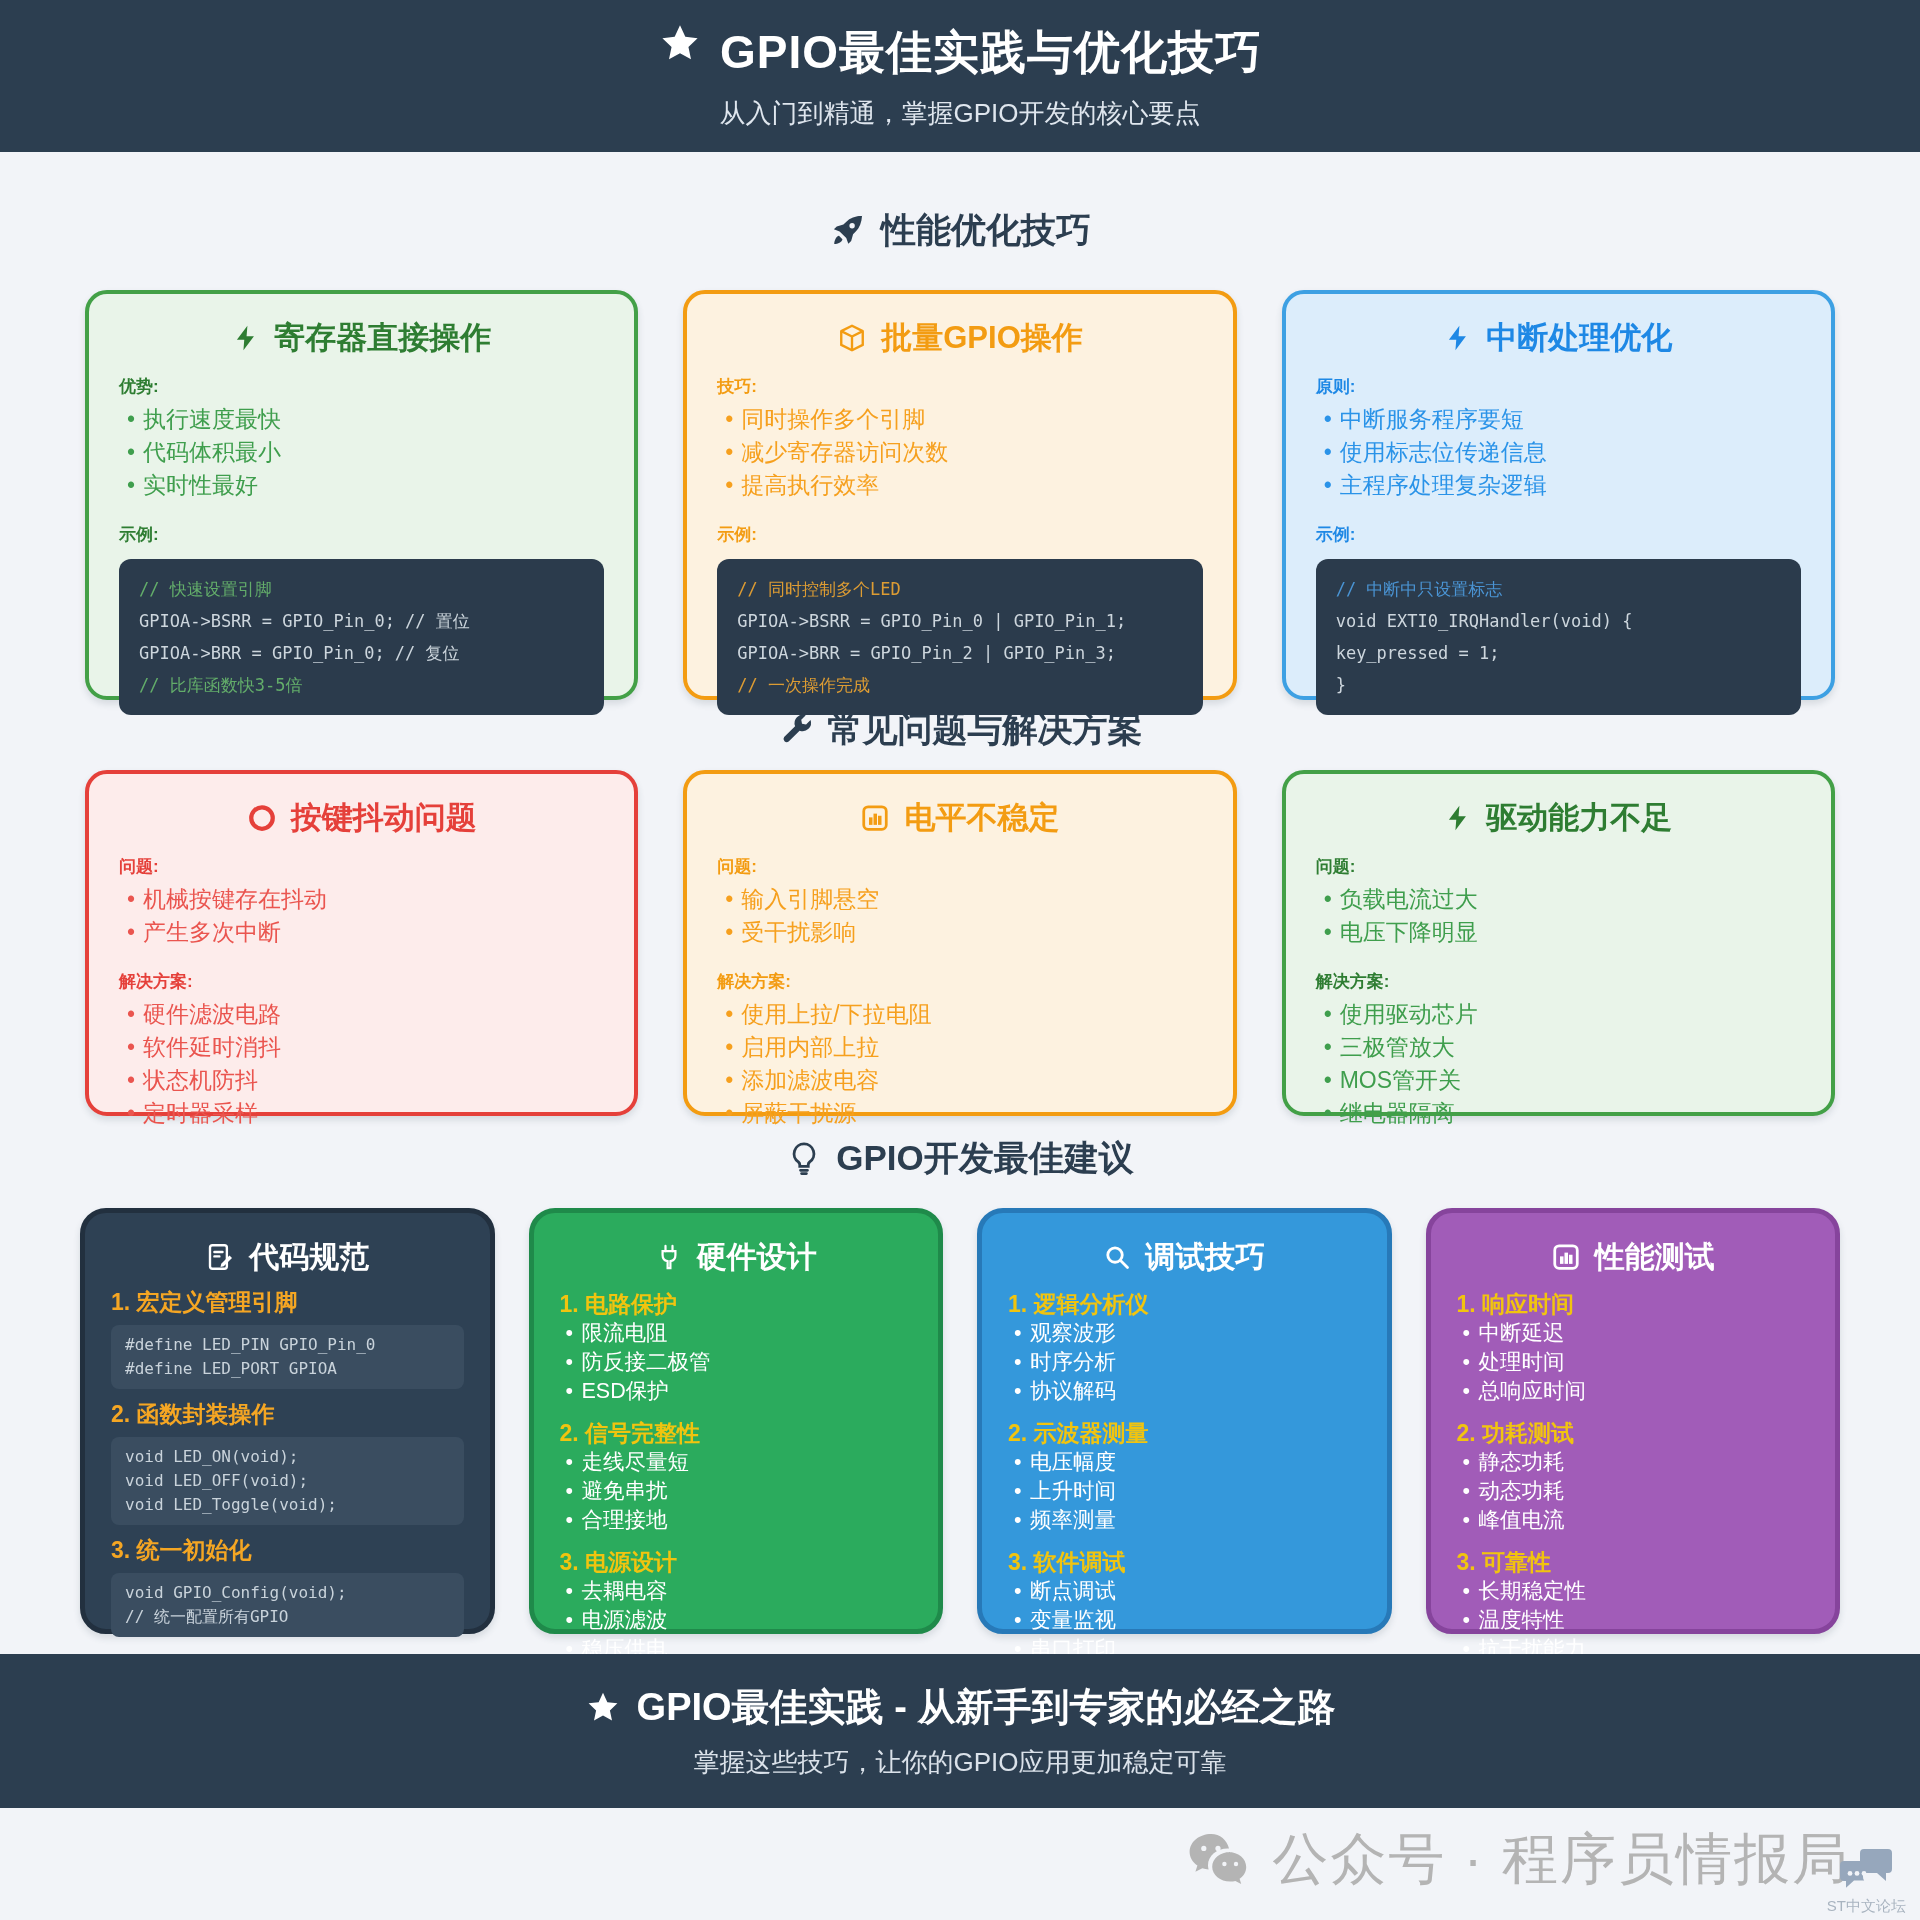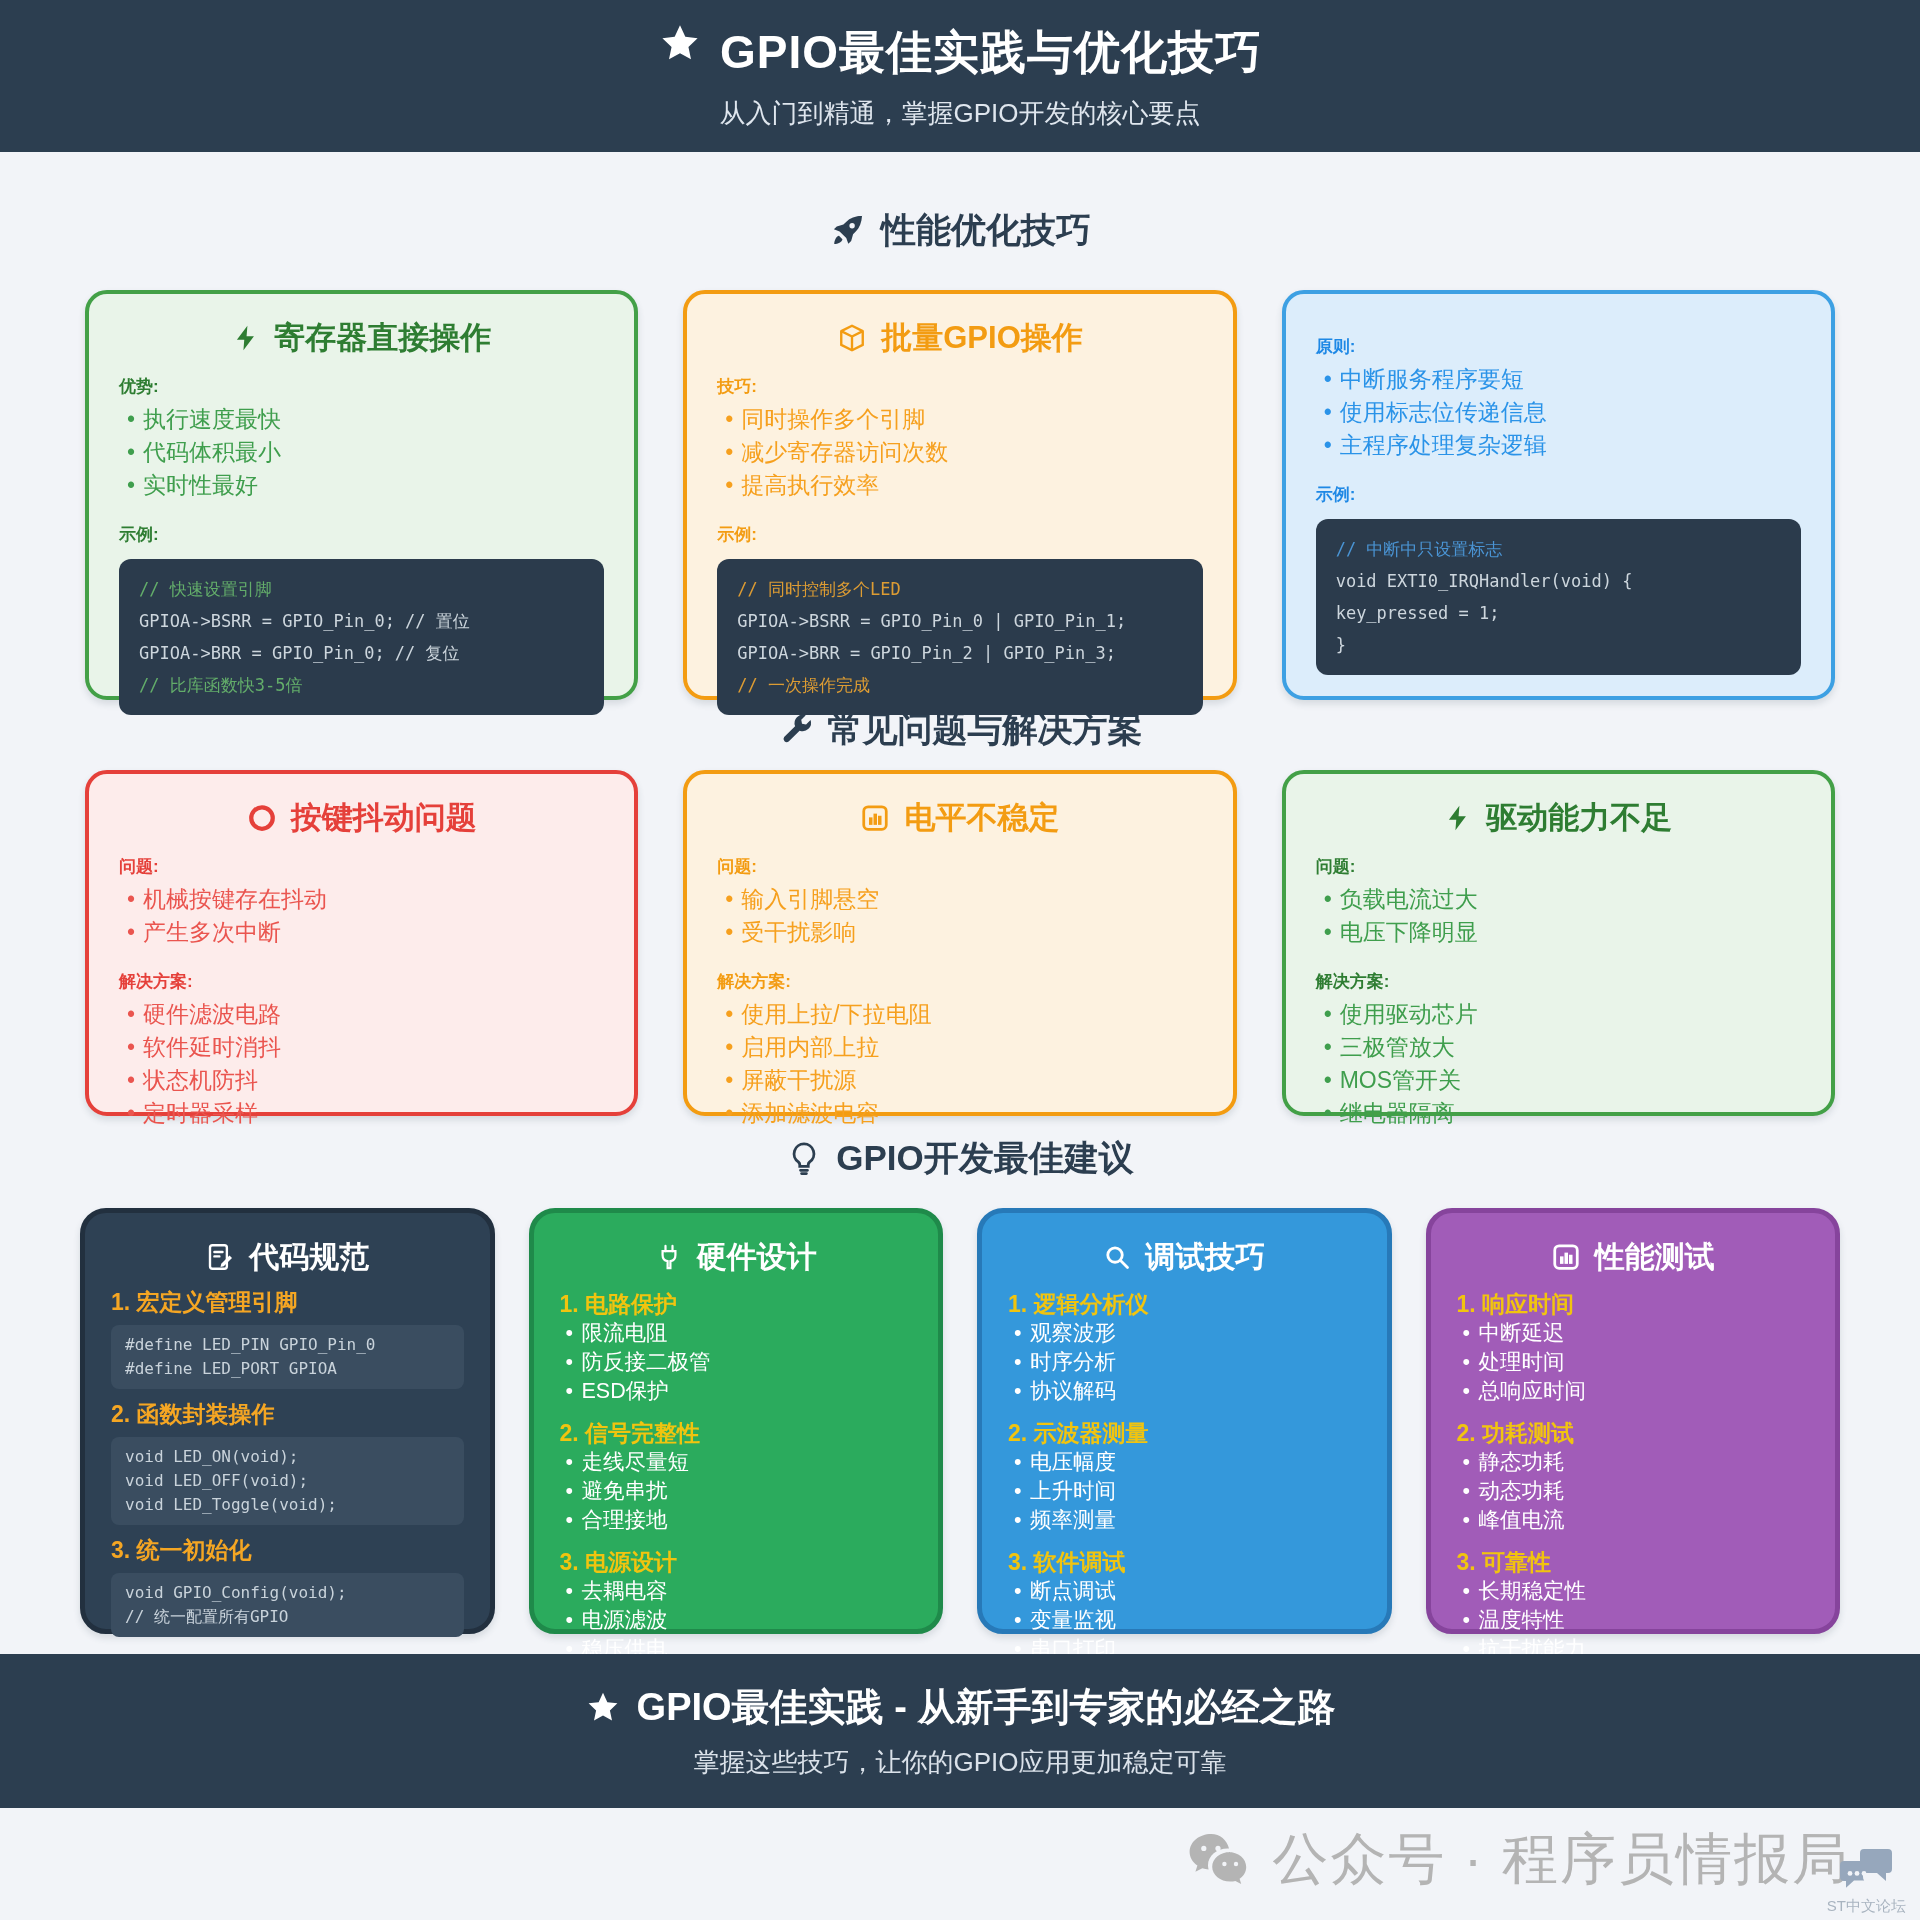--- a/index.html
+++ b/index.html
@@ -176,20 +176,28 @@
       <div class="codeblock">
 
       <div class="code-line comment">// 同时控制多个LED</div>
           <div class="code-line code">GPIOA-&gt;BSRR = GPIO_Pin_0 | GPIO_Pin_1;</div>
           <div class="code-line code">GPIOA-&gt;BRR = GPIO_Pin_2 | GPIO_Pin_3;</div>
           <div class="code-line comment">// 一次操作完成</div>
         </div>
     </section>
 
     <section class="card c-blue">
+      <h3 class="card-title">
+        <span class="icon">
+          <svg width="28" height="28" viewBox="0 0 24 24" fill="#1e88e5">
+              <path d="M13.2 1.5 4.2 13.4h6.3L9.8 22.5l9-11.9h-6.3z"></path>
+            </svg>
+        </span>
+        <span>中断处理优化</span>
+      </h3>
       <div class="label">原则:</div>
       <ul class="bullets">
 
       <li>中断服务程序要短</li>
           <li>使用标志位传递信息</li>
           <li>主程序处理复杂逻辑</li>
         </ul>
       <div class="label second">示例:</div>
       <div class="codeblock">
 
@@ -253,22 +261,22 @@
       <ul class="bullets">
 
       <li>输入引脚悬空</li>
           <li>受干扰影响</li>
         </ul>
       <div class="label second">解决方案:</div>
       <ul class="bullets">
 
       <li>使用上拉/下拉电阻</li>
           <li>启用内部上拉</li>
+          <li>添加滤波电容</li>
           <li>屏蔽干扰源</li>
-          <li>添加滤波电容</li>
         </ul>
     </section>
 
     <section class="card c-green">
       <h3 class="card-title">
         <span class="icon">
           <svg width="28" height="28" viewBox="0 0 24 24" fill="#2e7d32">
               <path d="M13.2 1.5 4.2 13.4h6.3L9.8 22.5l9-11.9h-6.3z"></path>
             </svg>
         </span>

